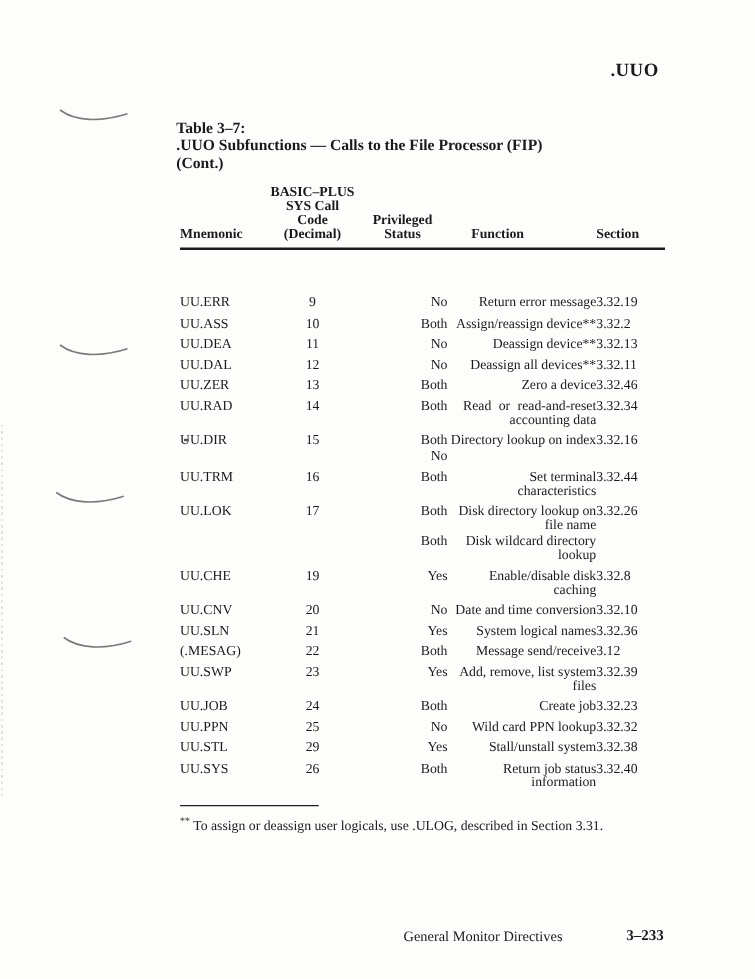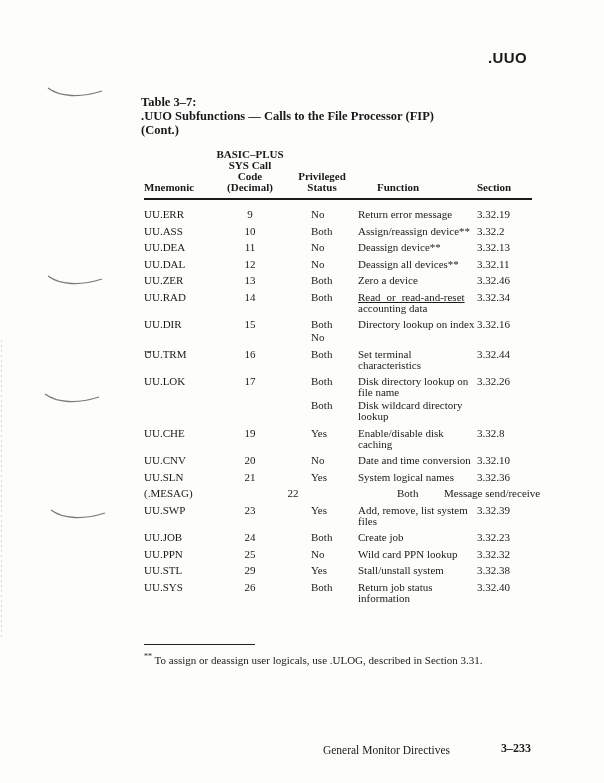--- a/index.html
+++ b/index.html
@@ -11,21 +11,21 @@
     color: #1a1a1a;
     font-family: "Liberation Serif", serif;
     overflow: hidden;
   }
 
   
   .running-head {
     position: absolute;
     top: 49px;
     right: 77px;
-    font-family: Liberation Sans, sans-serif;
+    font-family: Liberation Serif, serif;
     font-weight: bold;
     font-size: 15px;
     letter-spacing: 0.4px;
   }
 
   
   .title {
     position: absolute;
     left: 141px;
     top: 95px;
@@ -56,34 +56,35 @@
   }
   .h-code, .h-status { text-align: center; }
   .h-function { padding-left: 19px; }
   .head-rule {
     border-top: 2.2px solid #1b1b1b;
     margin-top: 5px;
   }
   .tbody {
     padding-top: 9px;
     font-size: 11px;
+    margin-top: 28px;
   }
   .trow {
     display: grid;
     grid-template-columns: 70px 72px 191px 55px;
     line-height: 11px;
     margin-bottom: 5.5px;
   }
   .cell.code { text-align: center; }
-  .entries { min-height: 11px; }
+  .entries { min-height: 11px; text-align: right; }
   .entry { display: grid; grid-template-columns: 72px 119px; }
   .entry + .entry { margin-top: 2px; }
   .status { padding-left: 25px; }
   .fn-line { white-space: nowrap; }
-  .spread { word-spacing: 3.2px; text-decoration: underline; }
+  .spread { word-spacing: 3.2px; }
 
   
   .footnote-rule {
     position: absolute;
     left: 144px;
     top: 644px;
     width: 111px;
     border-top: 1.6px solid #222;
   }
   .footnote {
@@ -328,21 +329,21 @@
           <div class="entries">
             <div class="entry">
               <div class="status">Yes</div>
               <div class="function">
                 <div class="fn-line">System logical names</div>
               </div>
             </div>
           </div>
           <div class="cell section">3.32.36</div>
         </div>
-        <div class="trow" style="margin-top: 5px; gap: 43px;">
+        <div class="trow" style="margin-top: 5px;">
           <div class="cell mnemonic">(.MESAG)</div>
           <div class="cell code">22</div>
           <div class="entries">
             <div class="entry">
               <div class="status">Both</div>
               <div class="function">
                 <div class="fn-line">Message send/receive</div>
               </div>
             </div>
           </div>

